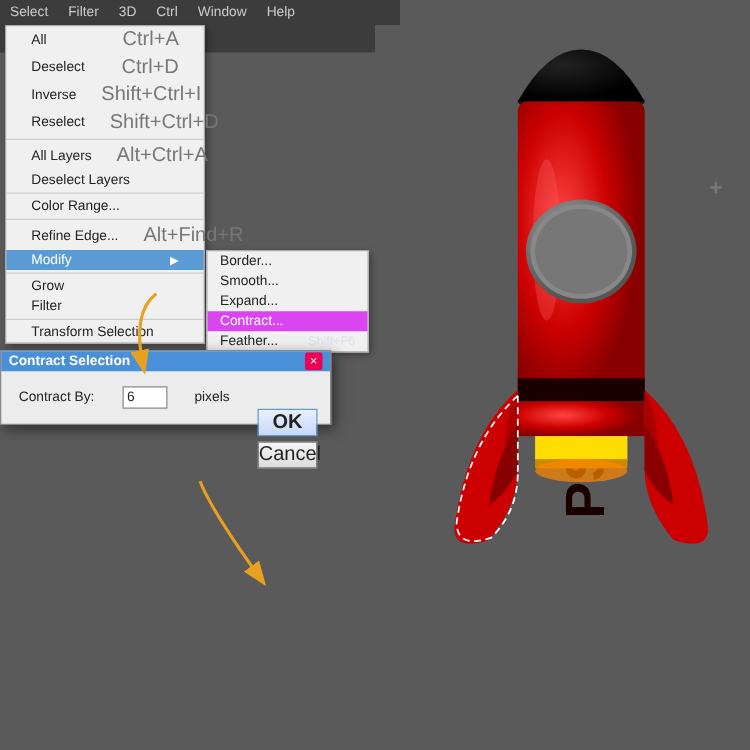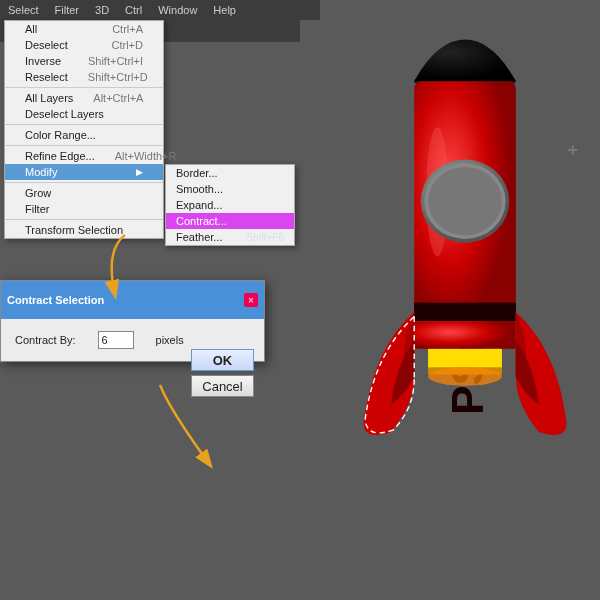--- a/index.html
+++ b/index.html
@@ -82,21 +82,21 @@
       align-items: center;
       cursor: pointer;
       white-space: nowrap;
     }
     .menu-item.highlighted {
       background: #5b9bd5;
       color: #fff;
     }
     .menu-item .shortcut {
       color: #777;
-      font-size: 11px;
+      font-size: 16px;
       margin-left: 20px;
     }
     .menu-item.highlighted .shortcut {
       color: #dde;
     }
     .menu-separator {
       height: 1px;
       background: #ccc;
       margin: 2px 0;
     }
@@ -152,21 +152,21 @@
       background: #ececec;
       border: 1px solid #888;
       box-shadow: 3px 3px 10px rgba(0,0,0,0.5);
       z-index: 400;
     }
     .dialog-title-bar {
       background: #4a90d9;
       color: #fff;
       font-size: 11px;
       font-weight: bold;
-      padding: 12px 6px;
+      padding: 1px 6px;
       display: flex;
       justify-content: space-between;
       align-items: center;
     }
     .dialog-close-btn {
       background: #e05;
       color: #fff;
       border: none;
       width: 14px;
       height: 14px;
@@ -207,25 +207,25 @@
     }
     .dialog-buttons {
       display: flex;
       flex-direction: column;
       gap: 4px;
       position: absolute;
       right: 10px;
       top: 30px;
     }
     .dialog-btn {
-      width: 63px;
+      width: 48px;
       height: 22px;
       border: 1px solid #888;
       background: linear-gradient(to bottom, #f5f5f5, #ddd);
-      font-size: 13px;
+      font-size: 16px;
       cursor: pointer;
       color: #222;
       text-align: center;
     }
     .dialog-btn.primary {
       background: linear-gradient(to bottom, #e8f0ff, #c8d8f8);
       border-color: #6699cc;
       font-weight: bold;
     }
 
@@ -314,21 +314,21 @@
   <div class="menu-item">
     <span>Deselect Layers</span>
   </div>
   <div class="menu-separator"></div>
   <div class="menu-item">
     <span>Color Range...</span>
   </div>
   <div class="menu-separator"></div>
   <div class="menu-item">
     <span>Refine Edge...</span>
-    <span class="shortcut">Alt+Width+R</span>
+    <span class="shortcut">Alt+Find+R</span>
   </div>
 
   <div class="menu-item highlighted modify-row" style="position:relative;">
     <span>Modify</span>
     <span class="arrow">▶</span>
 
     <div class="submenu">
       <div class="submenu-item">
         <span>Border...</span>
       </div>

